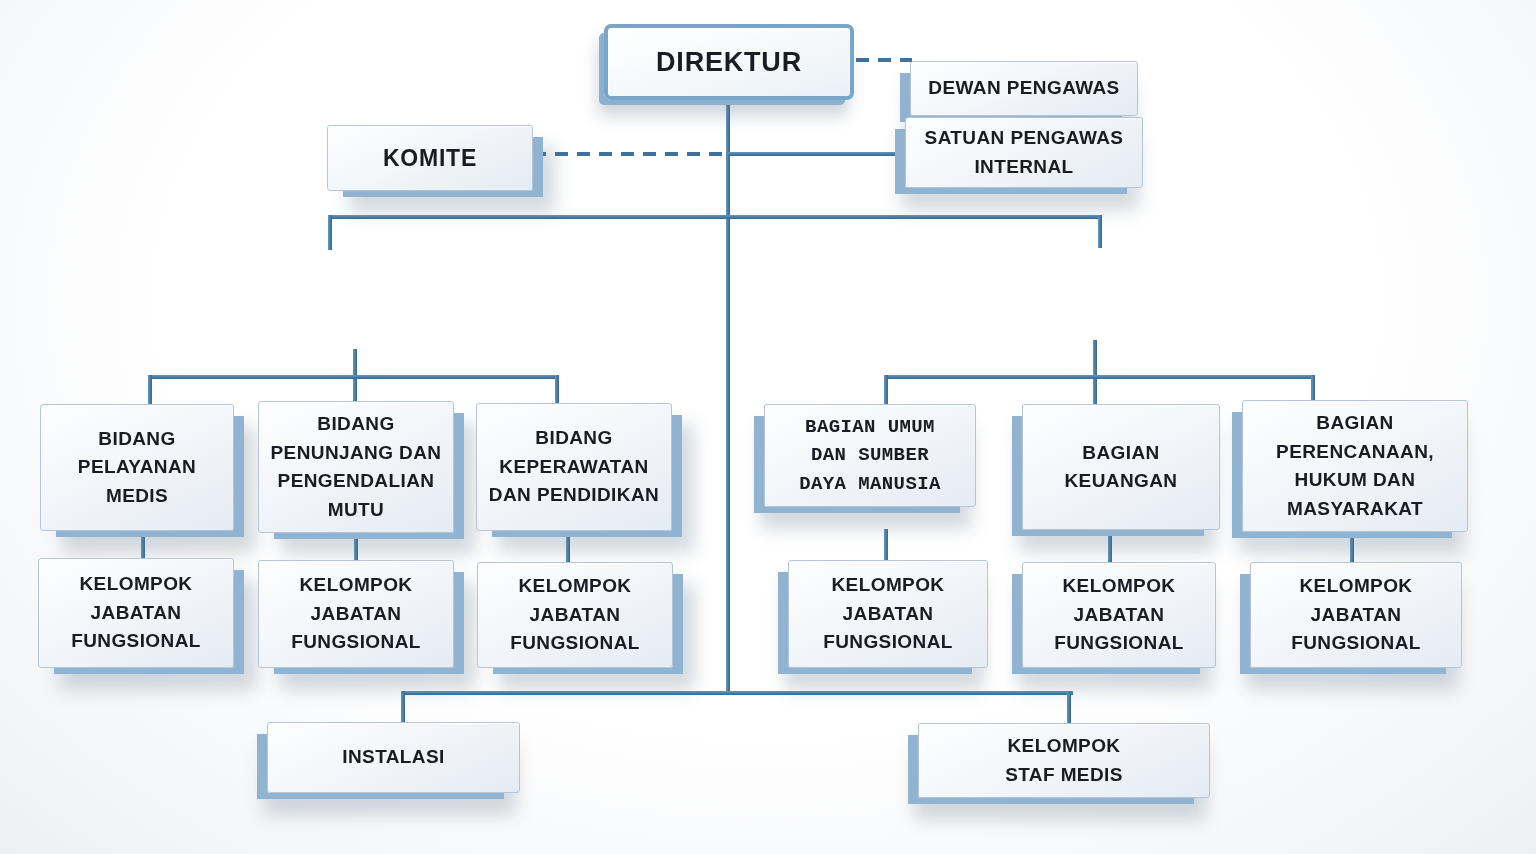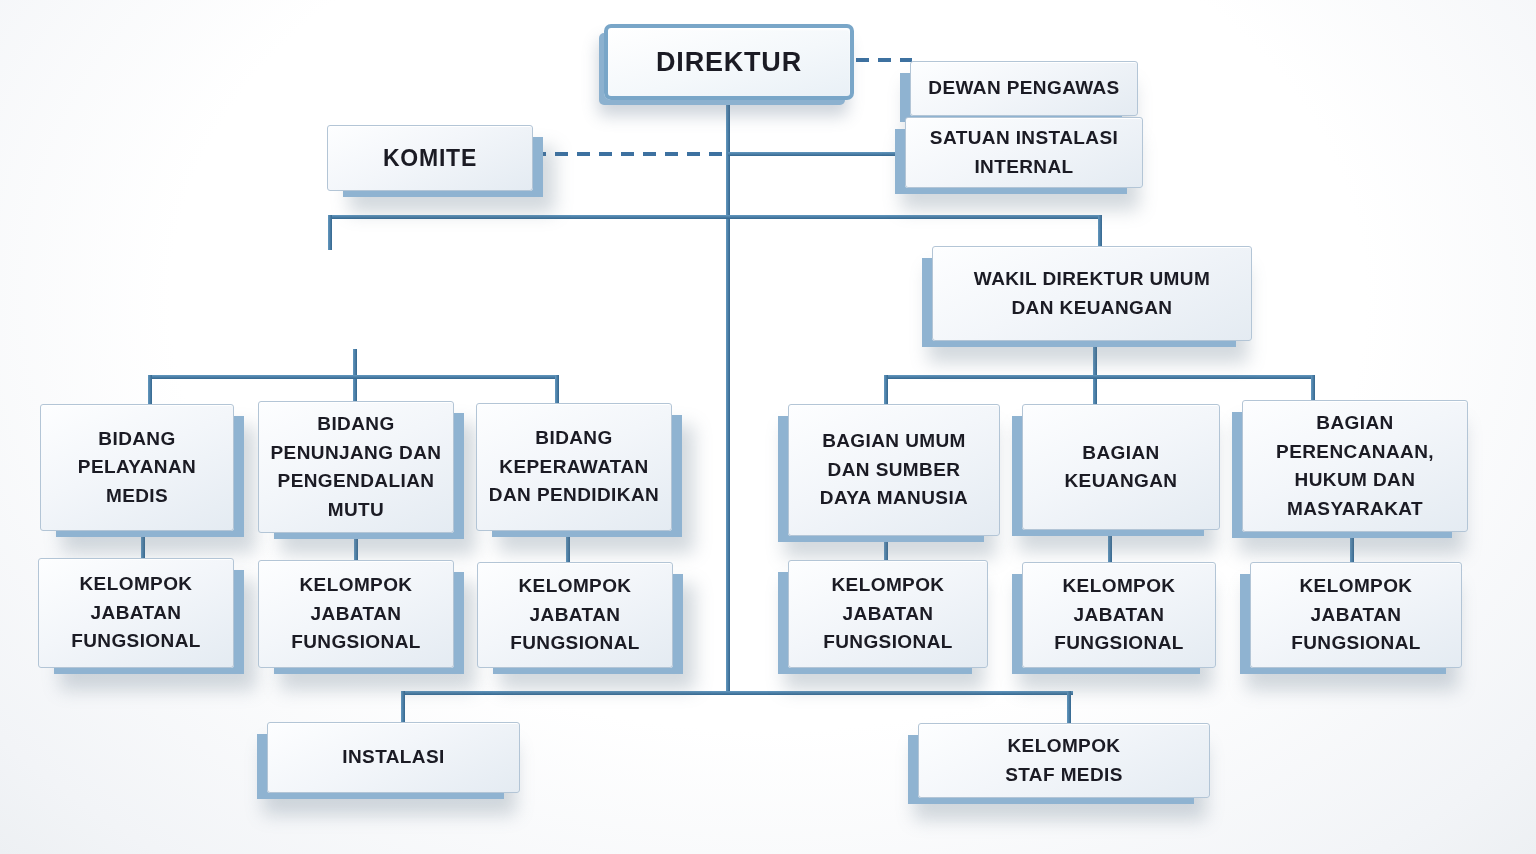--- a/index.html
+++ b/index.html
@@ -87,43 +87,41 @@
   <div class="lv" style="left:1350px;top:530px;height:34px;"></div>
 
   <div class="lh" style="left:401px;top:691px;width:672px;"></div>
   <div class="lv" style="left:401px;top:691px;height:33px;"></div>
   <div class="lv" style="left:1067px;top:691px;height:34px;"></div>
 
   <div class="node root" style="left:604px;top:24px;width:250px;height:76px;">DIREKTUR</div>
 
   <div class="node x-left" style="left:910px;top:35px;width:228px;height:55px;margin-top:26px;">DEWAN PENGAWAS</div>
 
-  <div class="node x-left" style="left:905px;top:117px;width:238px;height:71px;">SATUAN INSTALASI
+  <div class="node x-left" style="left:905px;top:117px;width:238px;height:71px;">SATUAN PENGAWAS
 INTERNAL</div>
 
   <div class="node x-right komite" style="left:327px;top:125px;width:206px;height:66px;">KOMITE</div>
 
 
-  <div class="node x-left" style="left:932px;top:246px;width:320px;height:95px;">WAKIL DIREKTUR UMUM
-DAN KEUANGAN</div>
 
   <div class="node x-right" style="left:40px;top:404px;width:194px;height:127px;">BIDANG
 PELAYANAN
 MEDIS</div>
 
   <div class="node x-right" style="left:258px;top:401px;width:196px;height:132px;">BIDANG
 PENUNJANG DAN
 PENGENDALIAN
 MUTU</div>
 
   <div class="node x-right" style="left:476px;top:403px;width:196px;height:128px;">BIDANG
 KEPERAWATAN
 DAN PENDIDIKAN</div>
 
-  <div class="node x-left" style="left:788px;top:404px;width:212px;height:132px;">BAGIAN UMUM
+  <div class="node x-left" style="left:764px;top:404px;width:212px;height:103px;font-family:Liberation Mono, monospace;">BAGIAN UMUM
 DAN SUMBER
 DAYA MANUSIA</div>
 
   <div class="node x-left" style="left:1022px;top:404px;width:198px;height:126px;">BAGIAN
 KEUANGAN</div>
 
   <div class="node x-left" style="left:1242px;top:400px;width:226px;height:132px;">BAGIAN
 PERENCANAAN,
 HUKUM DAN
 MASYARAKAT</div>

